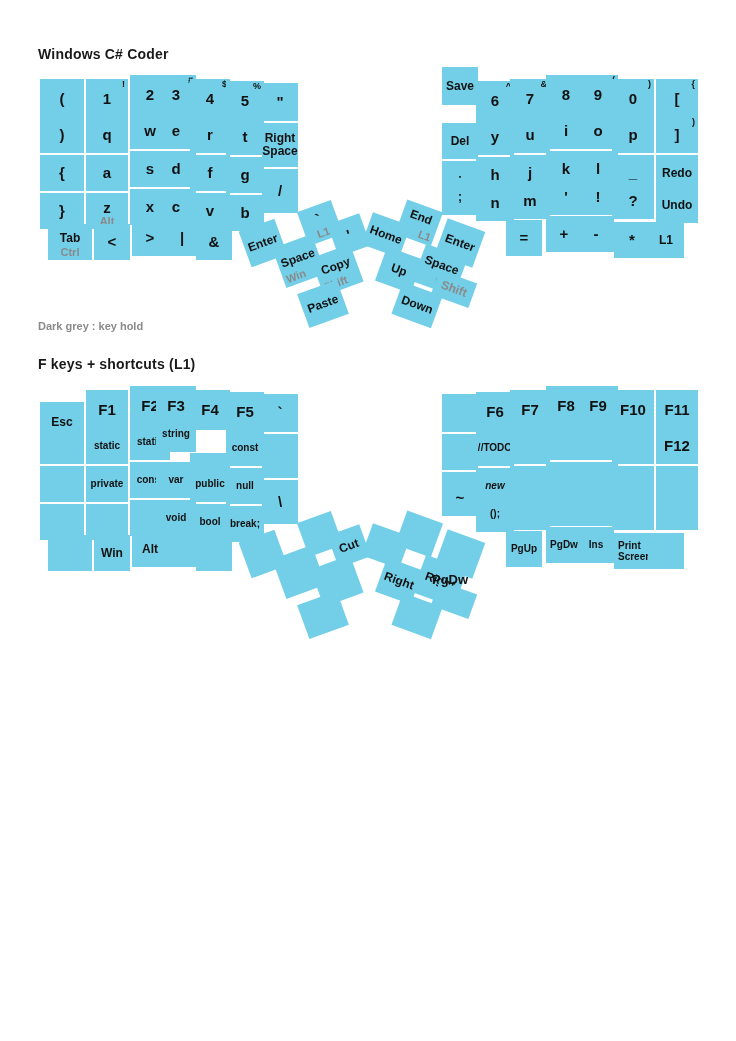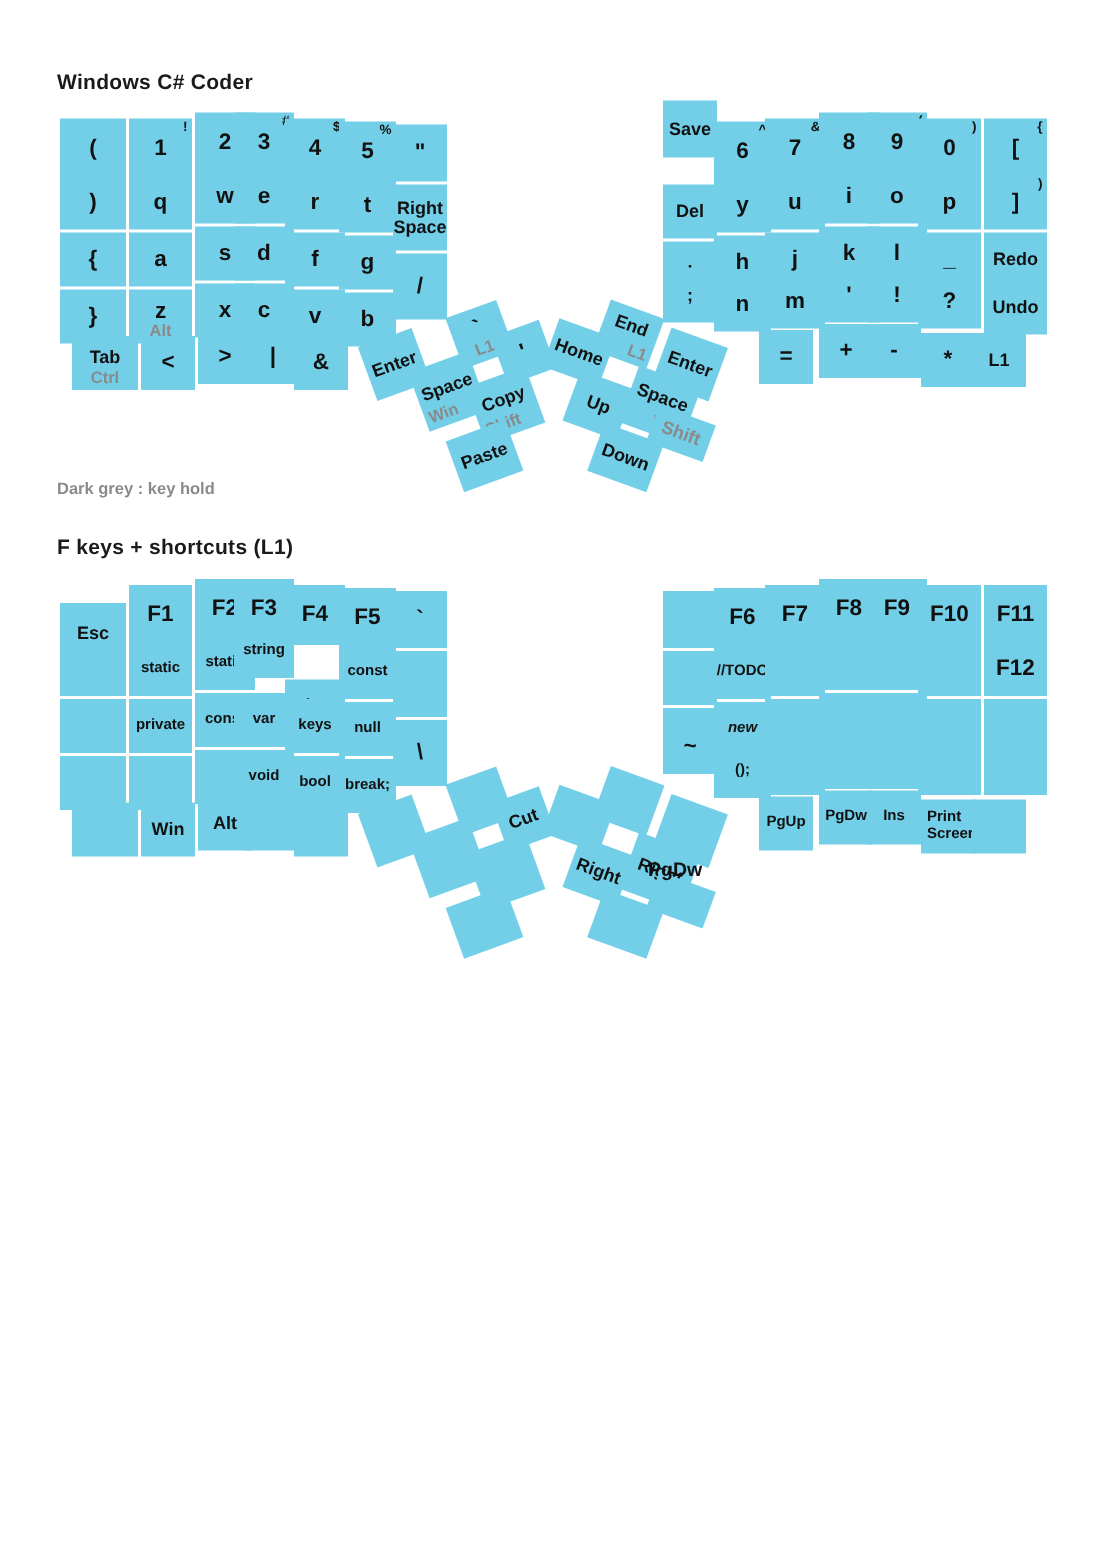--- a/index.html
+++ b/index.html
@@ -439,21 +439,21 @@
   <div class="key" style="left:86px; top:466px; width:42px; height:36px;">
       <span class="lbl code">private</span>
     </div>
   <div class="key" style="left:130px; top:462px; width:40px; height:36px;">
       <span class="lbl code">const</span>
     </div>
   <div class="key" style="left:156px; top:462px; width:40px; height:36px;">
       <span class="lbl code">var</span>
     </div>
   <div class="key" style="left:190px; top:466px; width:40px; height:36px;">
-      <span class="lbl code">keys</span>
+      <span class="lbl code">public</span>
     </div>
   <div class="key" style="left:226px; top:468px; width:38px; height:36px;">
       <span class="lbl code">null</span>
     </div>
   <div class="key" style="left:262px; top:480px; width:36px; height:44px;">
       <span class="lbl main">\</span>
     </div>
 
   <div class="key" style="left:40px; top:504px; width:44px; height:36px;">
       <span class="lbl code"></span>

